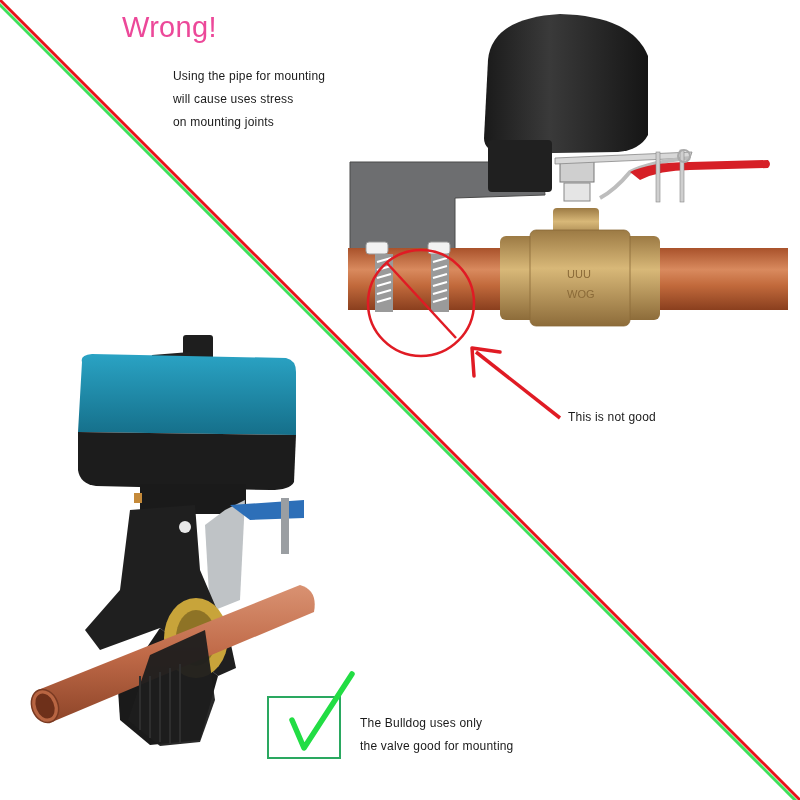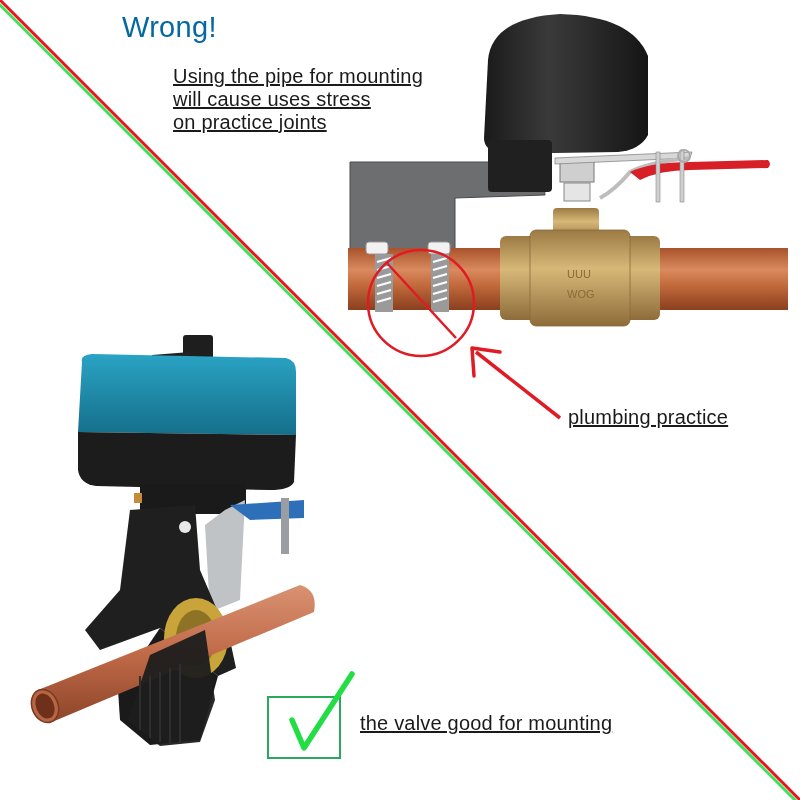--- a/index.html
+++ b/index.html
@@ -1,19 +1,19 @@
 <!DOCTYPE html>
 <html><head>
   <meta charset="utf-8">
   <style>
     html, body { margin: 0; padding: 0; background: #ffffff; }
     body { width: 800px; height: 800px; position: relative; overflow: hidden; font-family: "Liberation Sans", sans-serif; }
     .canvas { position: absolute; left: 0; top: 0; width: 800px; height: 800px; }
-    .label { position: absolute; color: #1a1a1a; font-size: 20px; line-height: 23px; white-space: nowrap; letter-spacing: 0.2px; text-decoration: underline; }
-    .wrong-title { position: absolute; left: 122px; top: 10px; color: #0369a1; font-size: 29px; line-height: 34px; letter-spacing: 0.3px; }
+    .label { position: absolute; color: #1a1a1a; font-size: 12px; line-height: 23px; white-space: nowrap; letter-spacing: 0.2px; }
+    .wrong-title { position: absolute; left: 122px; top: 10px; color: #ec4899; font-size: 29px; line-height: 34px; letter-spacing: 0.3px; }
     .line { display: block; }
   </style>
 </head>
 <body>
 
 <svg class="canvas" viewBox="0 0 800 800" xmlns="http://www.w3.org/2000/svg">
   <defs>
     <linearGradient id="copperV" x1="0" y1="0" x2="0" y2="1">
       <stop offset="0" stop-color="#a9522b"></stop>
       <stop offset="0.35" stop-color="#d98a5e"></stop>
@@ -129,22 +129,23 @@
     <rect x="268" y="697" width="72" height="61" fill="none" stroke="#2aa860" stroke-width="2"></rect>
     <path d="M292,720 L304,748 L352,674" fill="none" stroke="#22dd44" stroke-width="5.5" stroke-linecap="round" stroke-linejoin="round"></path>
   </g>
 </svg>
 
 <div class="wrong-title">Wrong!</div>
 
 <div class="label" style="left:173px; top:65px;">
   <span class="line">Using the pipe for mounting</span>
   <span class="line">will cause uses stress</span>
-  <span class="line">on practice joints</span>
+  <span class="line">on mounting joints</span>
 </div>
 
 <div class="label" style="left:568px; top:406px;">
-  <span class="line">plumbing practice</span>
+  <span class="line">This is not good</span>
 </div>
 
 <div class="label" style="left:360px; top:712px;">
+  <span class="line">The Bulldog uses only</span>
   <span class="line">the valve good for mounting</span>
 </div>
 
 </body></html>

